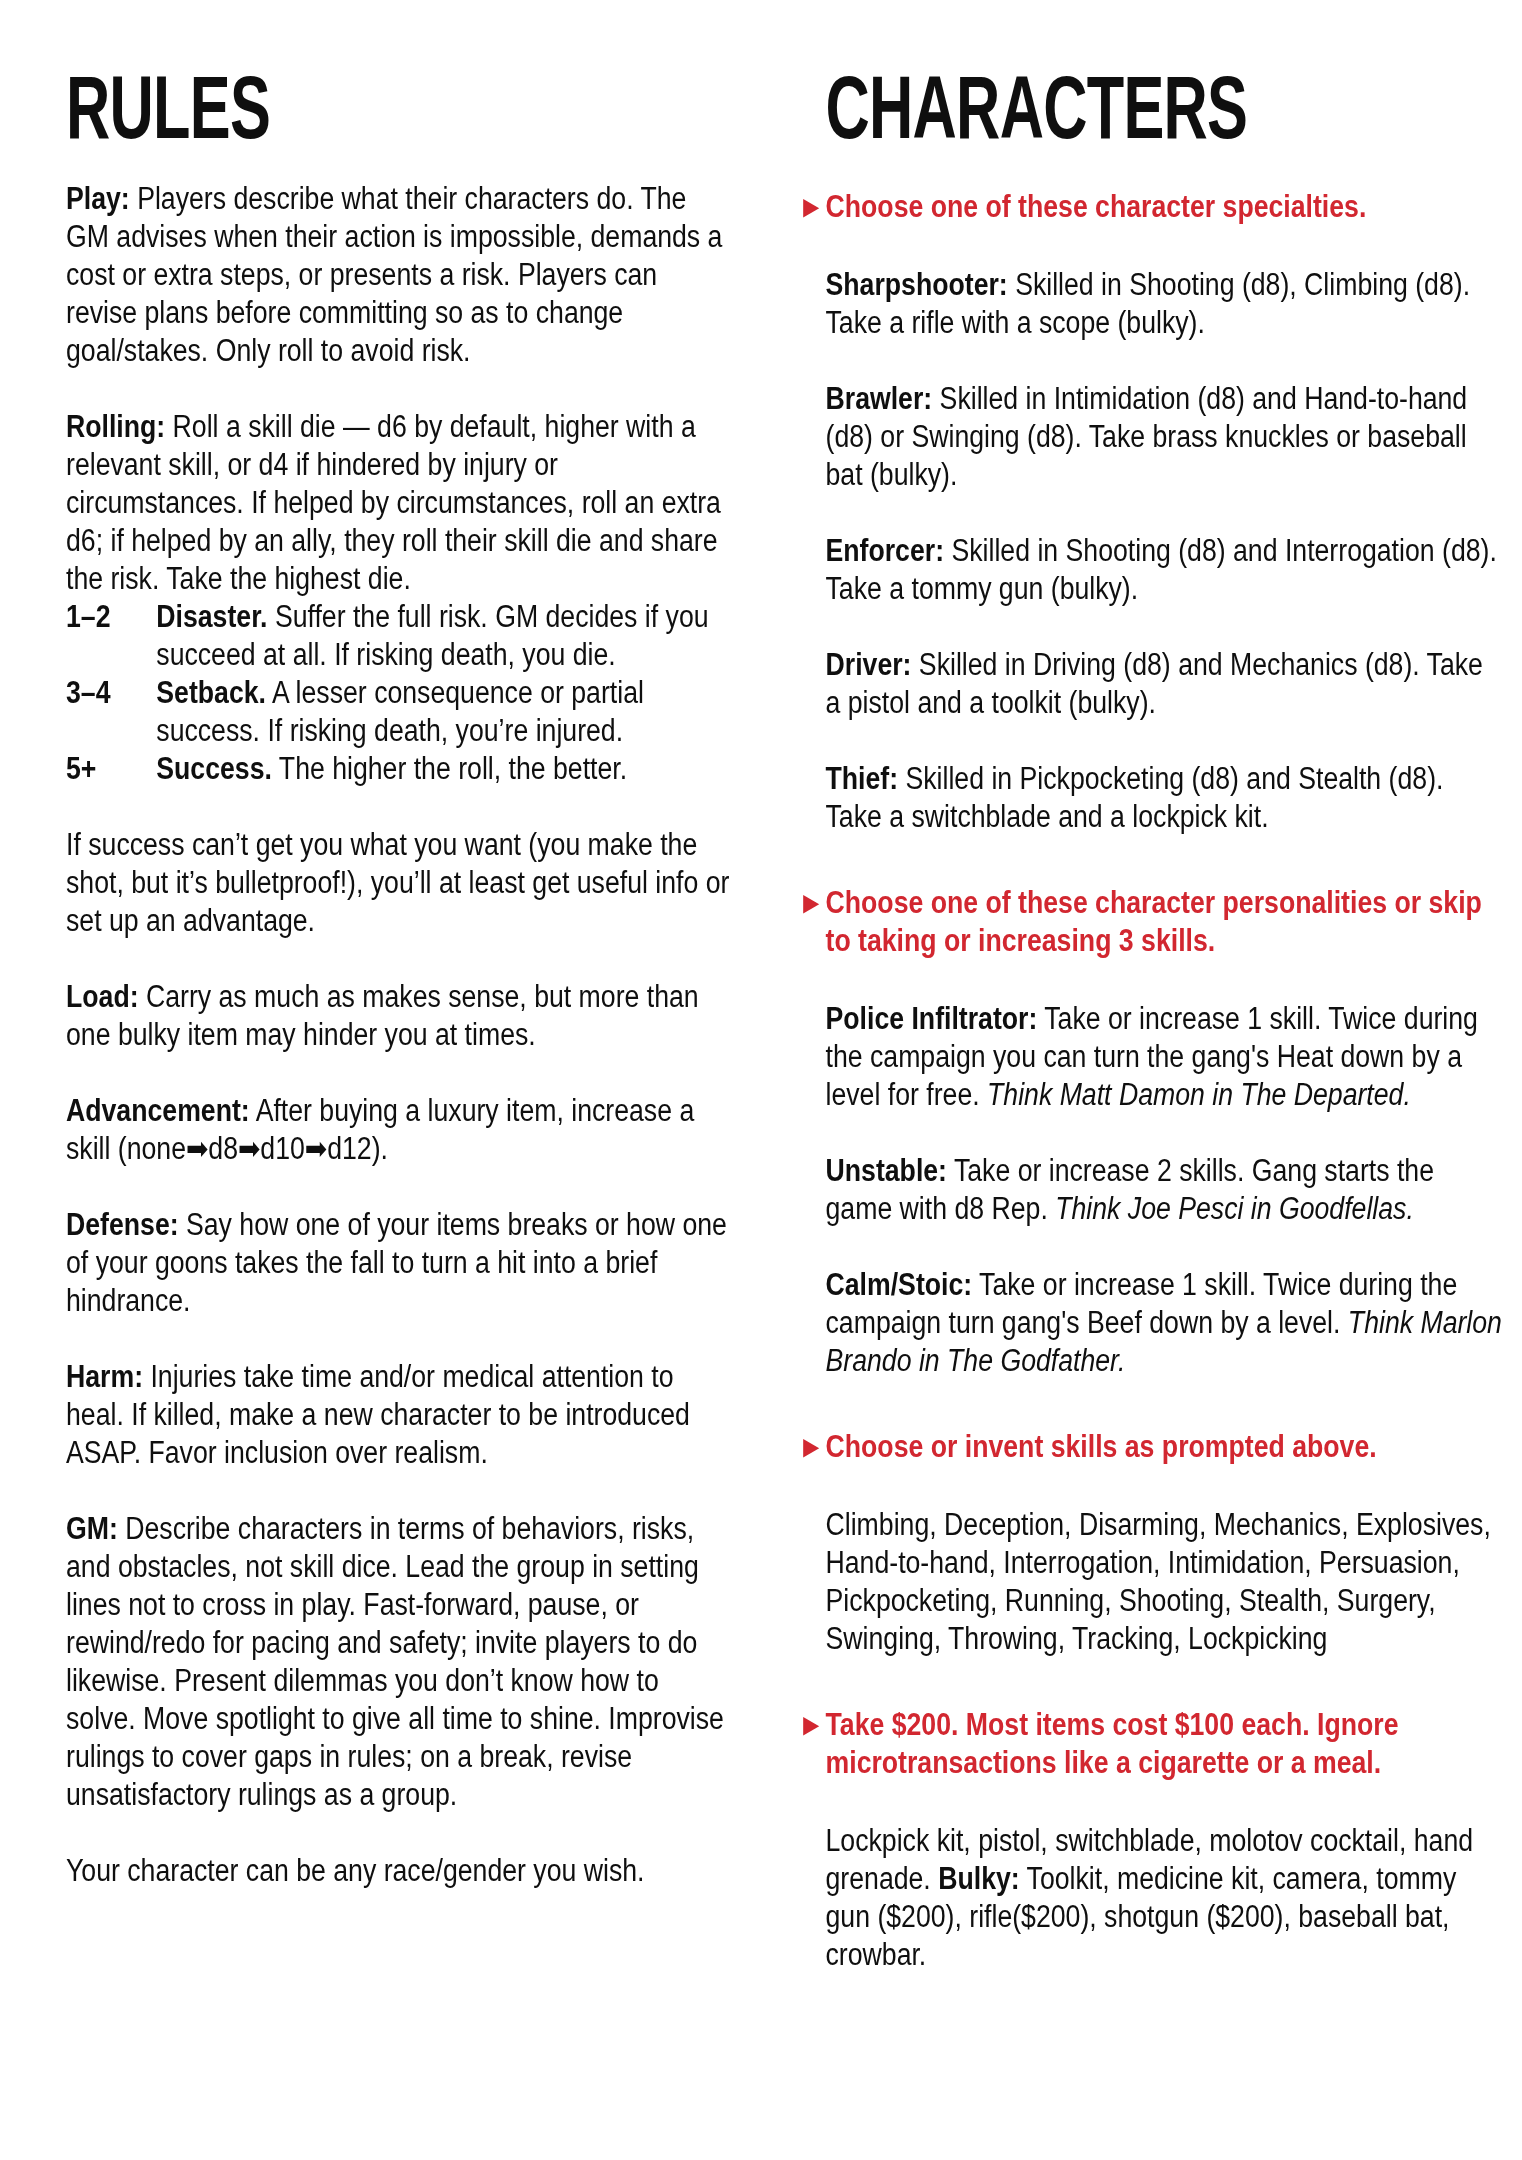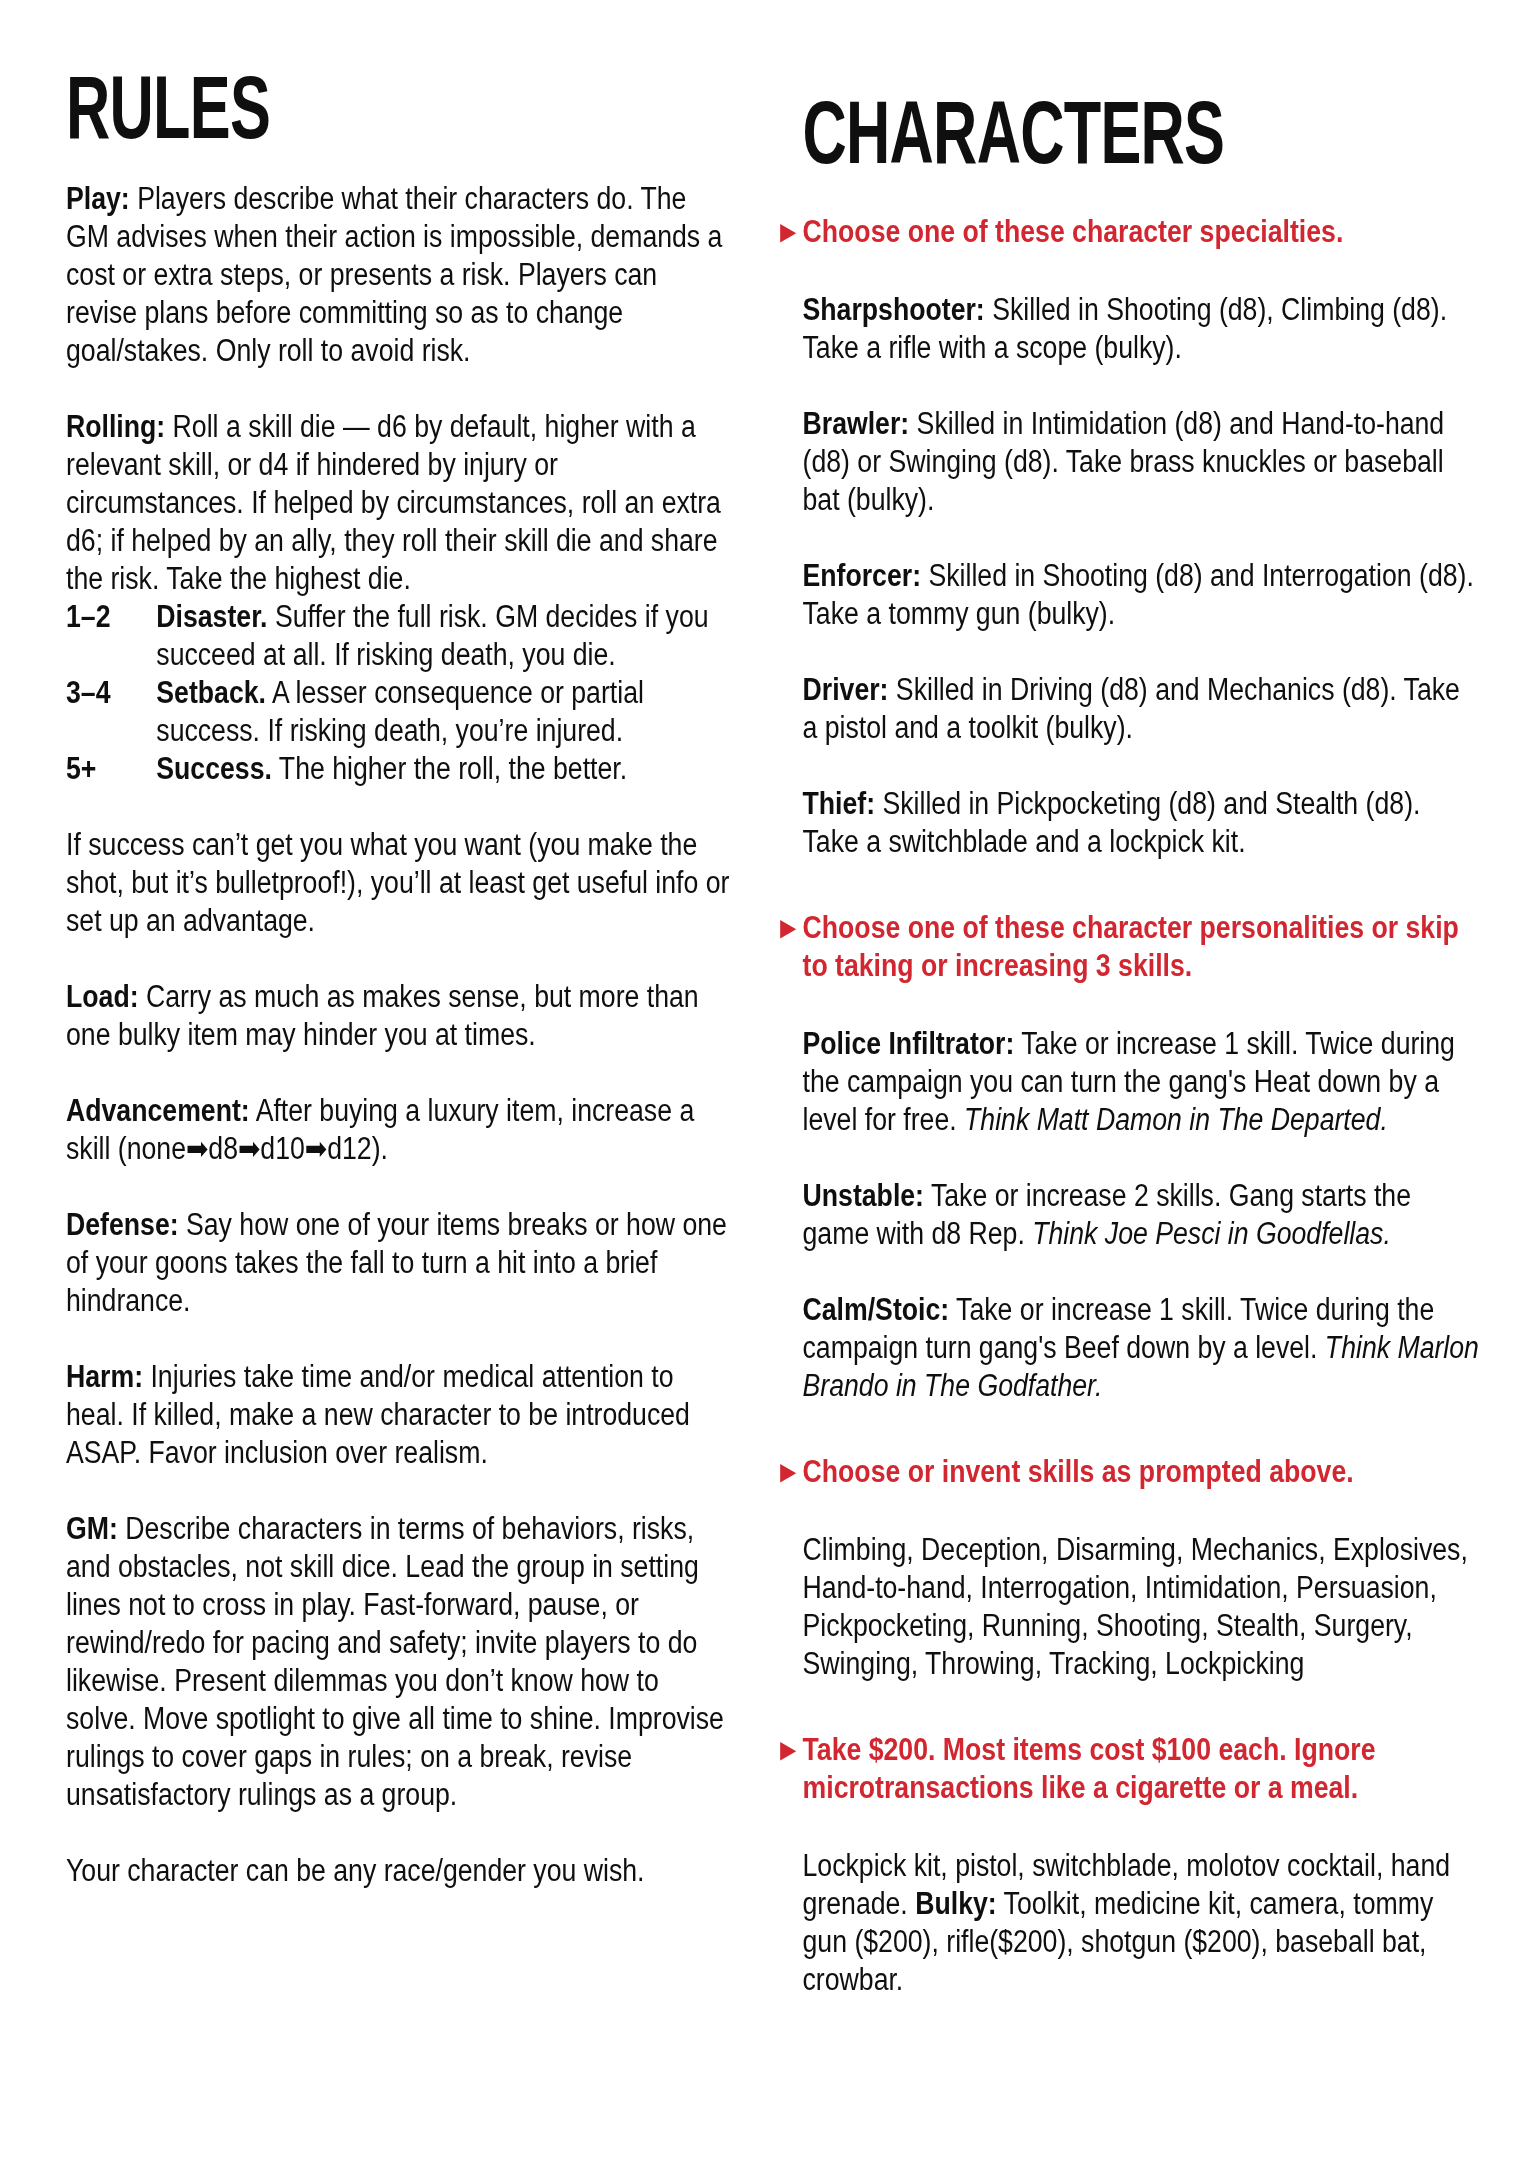--- a/index.html
+++ b/index.html
@@ -11,21 +11,21 @@
     position:relative;
     width:1522px;
     height:2160px;
     background:#ffffff;
     color:var(--ink);
     font-family:"Liberation Sans","DejaVu Sans",sans-serif;
     overflow:hidden;
   }
   .col{position:absolute;top:55px;}
   .col-left{left:66px;width:665px;}
-  .col-right{left:775px;width:705px;margin-top:25px;}
+  .col-right{left:798px;width:705px;}
   
   .col-inner{
     transform:scaleX(0.86);
     transform-origin:0 0;
     font-size:31px;
     line-height:38px;
   }
   .col-left .col-inner{width:773px;}
   .col-right .col-inner{width:820px;}
 

